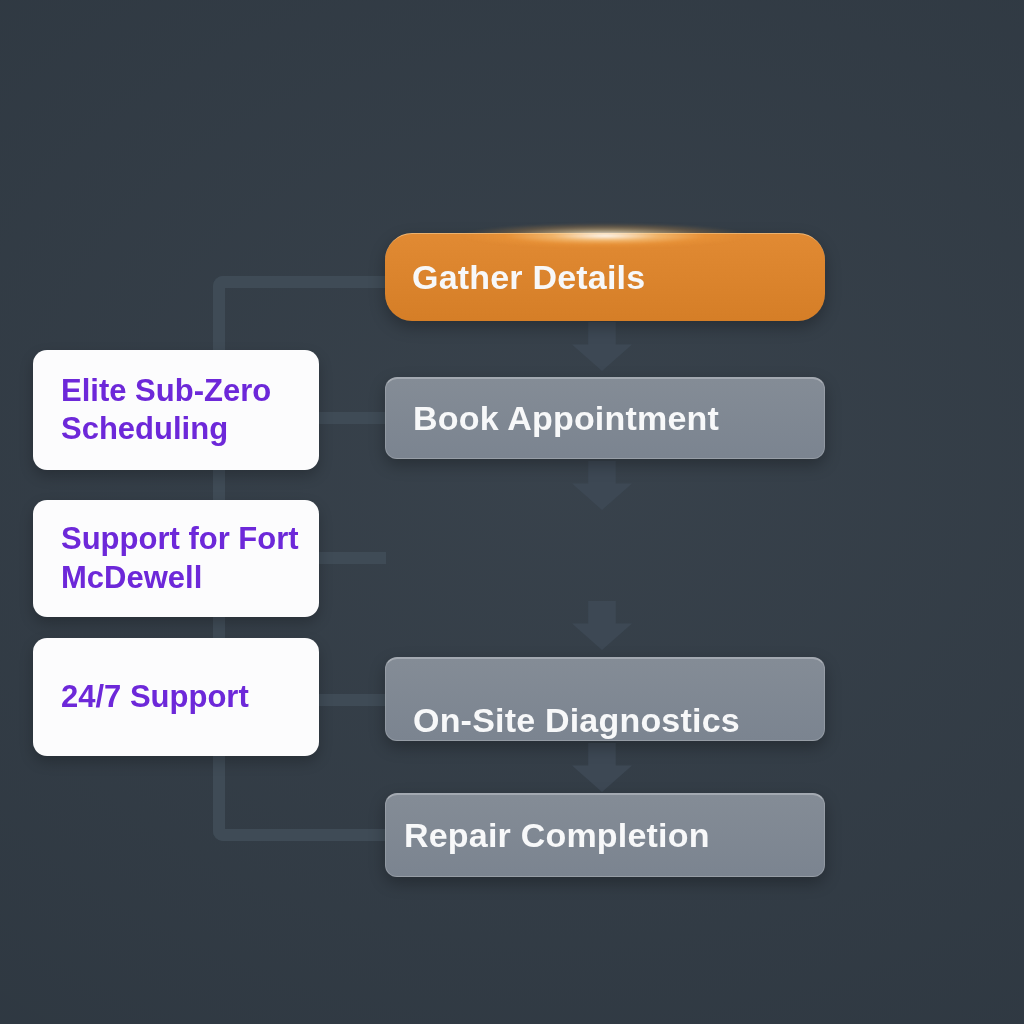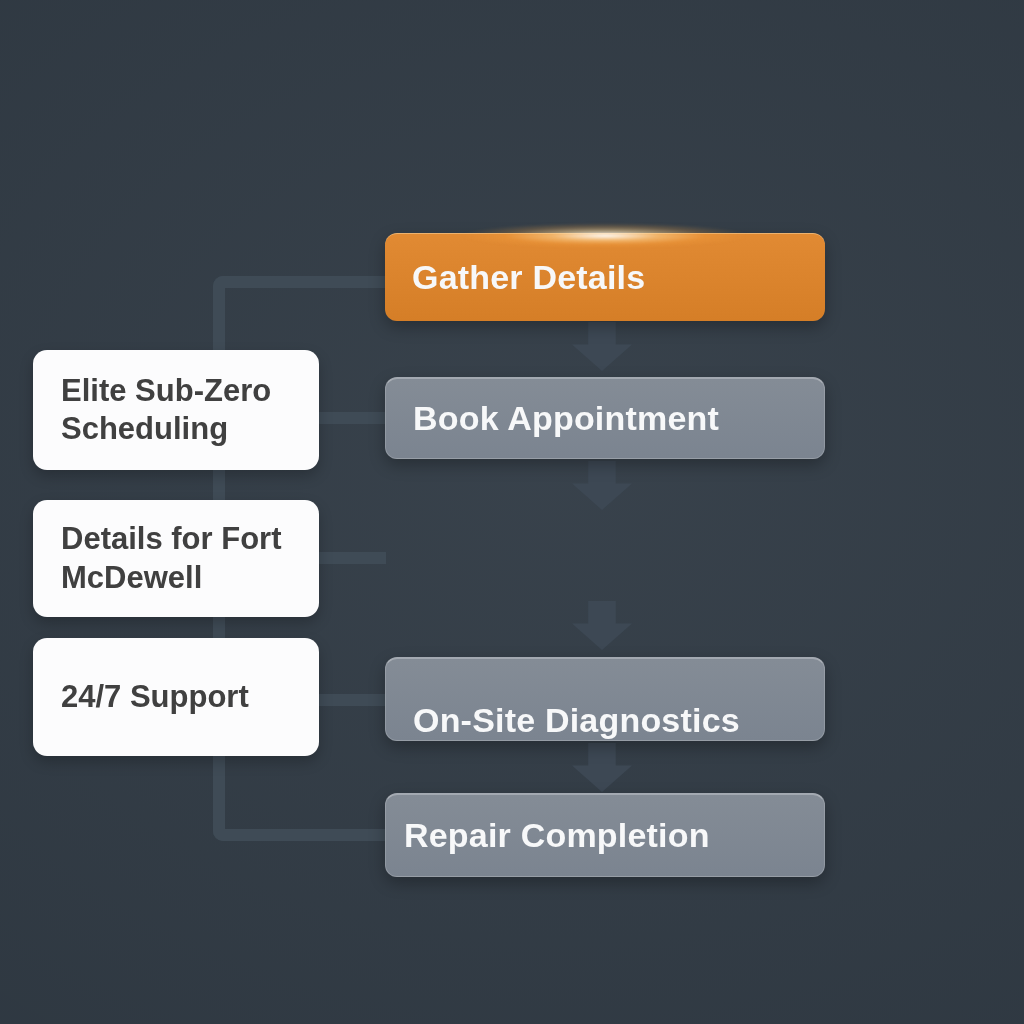--- a/index.html
+++ b/index.html
@@ -47,20 +47,21 @@
     box-shadow:0 6px 16px rgba(0,0,0,0.28);
   }
   .flow-default{
     background:linear-gradient(180deg,#848c96 0%,#7b8490 100%);
     border:1px solid rgba(255,255,255,0.16);
     border-top:2px solid rgba(255,255,255,0.30);
   }
   .flow-highlight{
     background:linear-gradient(180deg,#e18a33 0%,#d57e27 100%);
     border-top:1px solid rgba(255,220,170,0.55);
+    border-radius:27px;
   }
   .flare{
     position:absolute;
     top:-16px; left:50%;
     transform:translateX(-50%);
     width:460px; height:34px;
     background:
       radial-gradient(42% 50% at 50% 52%, rgba(255,255,255,0.95) 0%, rgba(255,215,150,0.55) 28%, rgba(255,170,70,0.22) 52%, rgba(255,160,60,0) 75%);
     filter:blur(1px);
     pointer-events:none;
@@ -78,21 +79,21 @@
   }
 
   
   .side-box{
     position:absolute;
     left:33px; width:286px;
     background:#fcfcfd;
     border-radius:14px;
     display:flex; align-items:center;
     padding-left:28px; padding-right:16px; box-sizing:border-box;
-    color:#404040;
+    color:#6d28d9;
     font-size:31px; font-weight:bold;
     line-height:1.23;
     z-index:3;
     box-shadow:0 6px 14px rgba(0,0,0,0.22);
   }
 </style>
 </head>
 <body>
 
 <div id="canvas">
@@ -126,20 +127,20 @@
 
   <div class="flow-box flow-default" style="top:793px;height:84px;padding-left:18px;">
     <span>Repair Completion</span>
   </div>
 
   <div class="side-box" style="top:350px;height:120px;">
     <span>Elite Sub-Zero Scheduling</span>
   </div>
 
   <div class="side-box" style="top:500px;height:117px;">
-    <span>Details for Fort McDewell</span>
+    <span>Support for Fort McDewell</span>
   </div>
 
   <div class="side-box" style="top:638px;height:118px;">
     <span>24/7 Support</span>
   </div>
 
 </div>
 
 </body></html>

